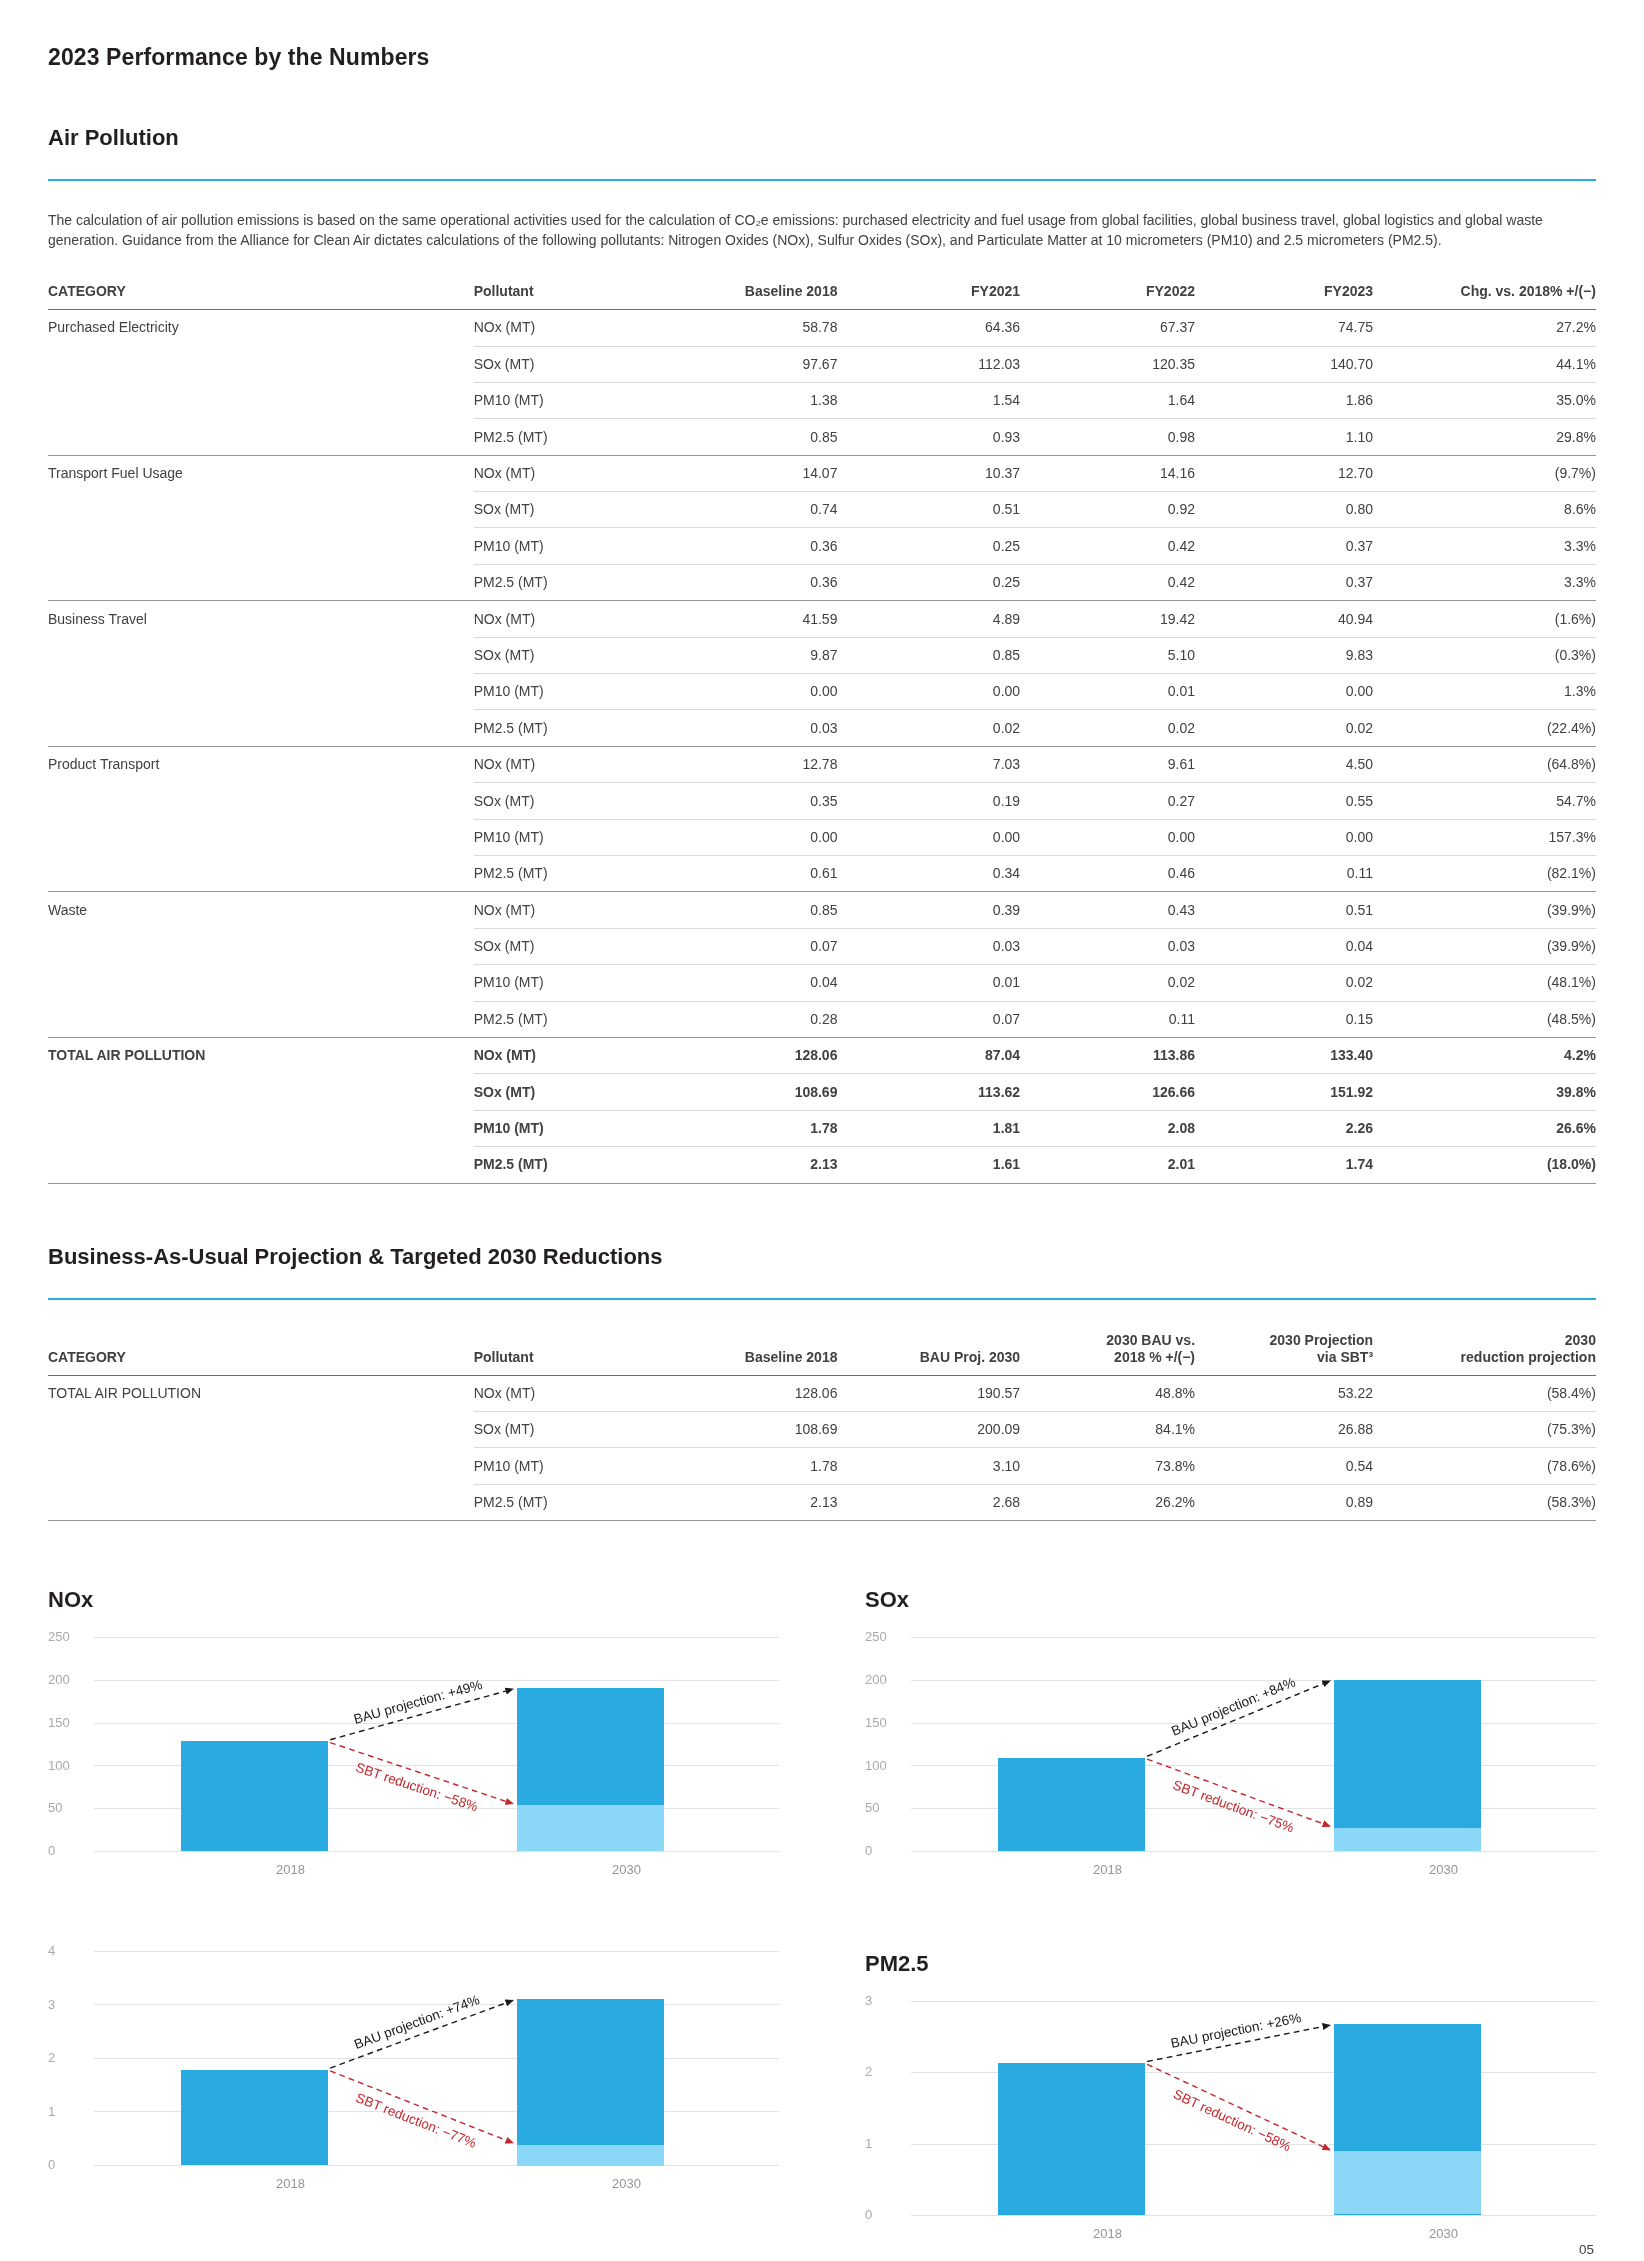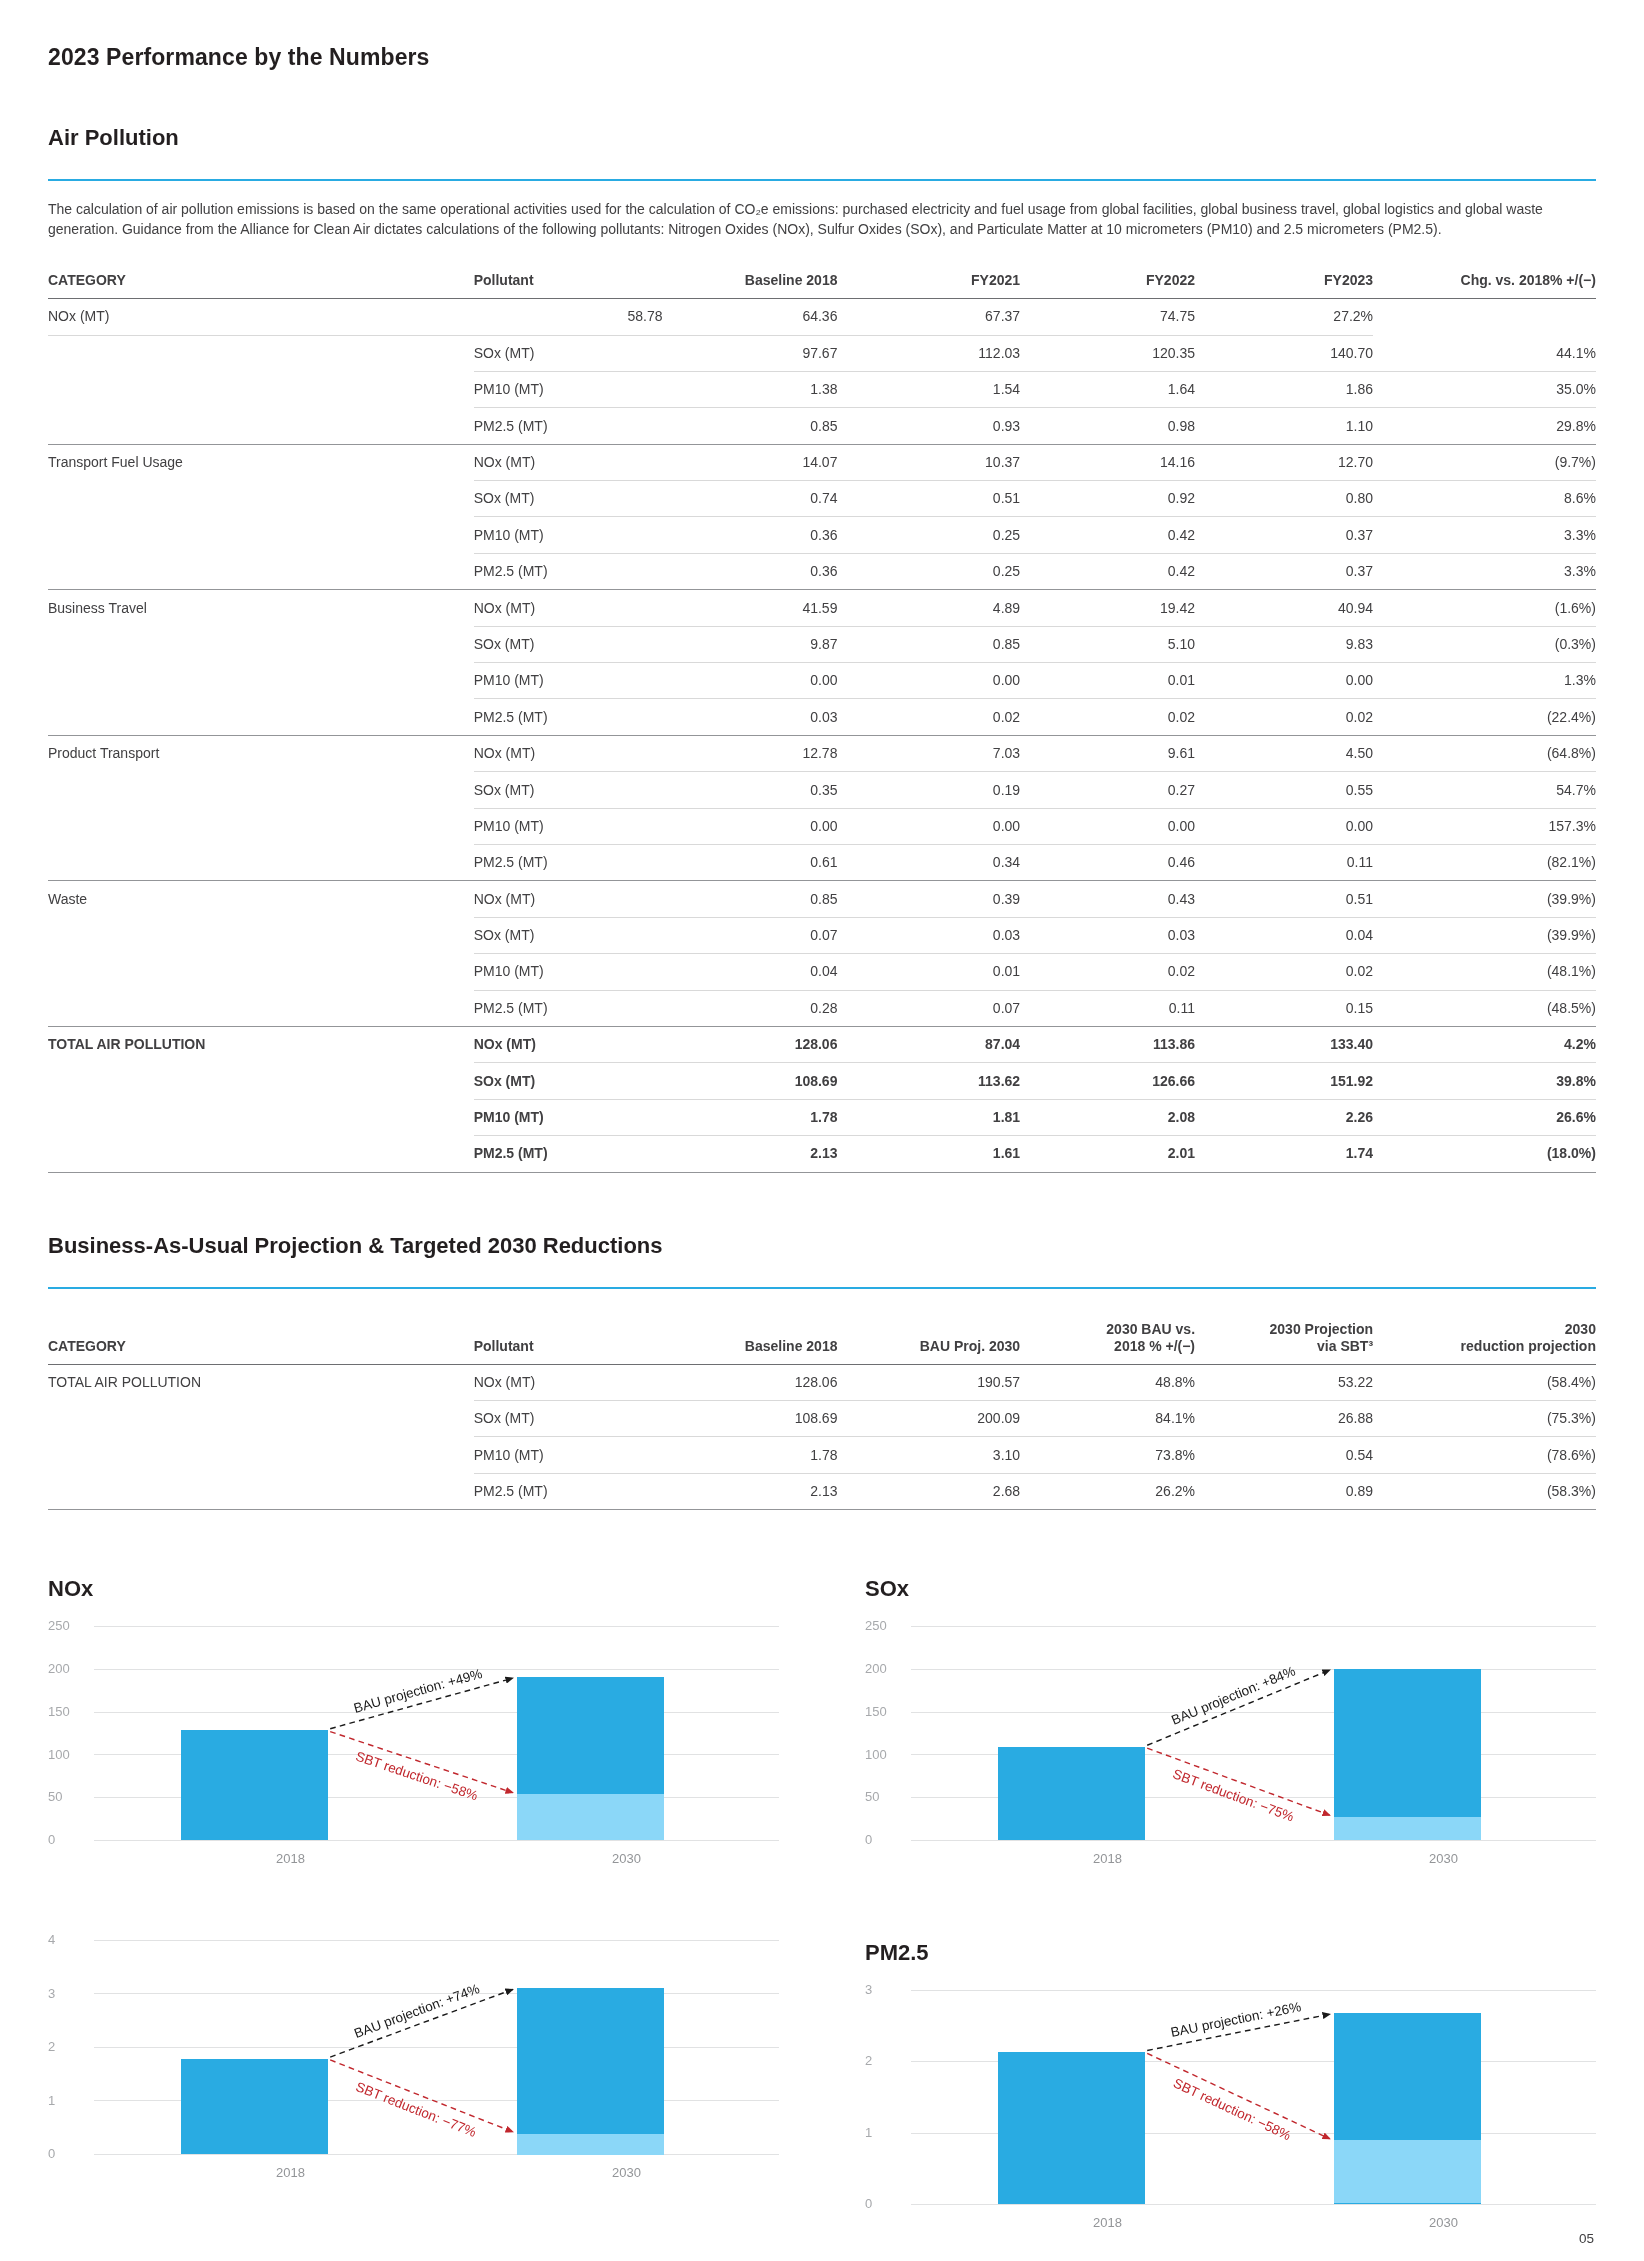--- a/index.html
+++ b/index.html
@@ -2,21 +2,21 @@
 <html style="--accent: #29abe2; --bar: #29abe2; --bar-light: #8bd7f8;font-size:11.4px"><head>
 <meta charset="utf-8">
 <style>
   * { margin:0; padding:0; box-sizing:border-box; }
   html, body { background:#ffffff; }
   body { font-family:"Liberation Sans", sans-serif; color:#414042; }
   .page { position:relative; width:1644px; min-height:2261px; background:#ffffff; padding:44px 48px 33px 48px; }
   .page-title { font-size:23px; font-weight:700; color:#231f20; letter-spacing:0.1px; }
   .section-heading { font-size:22px; font-weight:700; color:#231f20; padding-bottom:28px; border-bottom:2.1px solid var(--accent,#29abe2); }
   .air-section { margin-top:54px; }
-  .intro { margin-top:19px; font-size:14px; line-height:1.42; color:#414042; }
+  .intro { margin-top:30px; font-size:14px; line-height:1.42; color:#414042; }
   .dtable { margin-top:23px; }
   .trow { display:grid; grid-template-columns:27.5% 12.2% 11.3% 11.8% 11.3% 11.5% 14.4%; }
   .thead { border-bottom:1.4px solid #6d6e71; align-items:end; }
   .hcell { font-size:13.5px; font-weight:700; color:#58585b; padding:0 0 7.1px 0; line-height:1.25; }
   .tcell { font-size:14px; color:#414042; padding:9.3px 0; line-height:1.2; }
   .right { text-align:right; }
   .tgroup { border-bottom:0.7px solid #939598; }
   .tgroup.bold .tcell { font-weight:700; }
   .drow .tcell { border-bottom:0.7px solid #d9d9d9; }
   .drow.last .tcell, .drow .tcell.cat { border-bottom:none; }
@@ -49,20 +49,21 @@
           <div class="tcell hcell">CATEGORY</div>
           <div class="tcell hcell">Pollutant</div>
           <div class="tcell hcell right">Baseline 2018</div>
           <div class="tcell hcell right">FY2021</div>
           <div class="tcell hcell right">FY2022</div>
           <div class="tcell hcell right">FY2023</div>
           <div class="tcell hcell right">Chg. vs. 2018% +/(−)</div>
         </div>
         <div class="tgroup">
           <div class="trow drow">
+            <div class="tcell cat">Purchased Electricity</div>
             <div class="tcell">NOx (MT)</div>
             <div class="tcell right">58.78</div>
             <div class="tcell right">64.36</div>
             <div class="tcell right">67.37</div>
             <div class="tcell right">74.75</div>
             <div class="tcell right">27.2%</div>
           </div>
           <div class="trow drow">
             <div class="tcell cat"></div>
             <div class="tcell">SOx (MT)</div>

